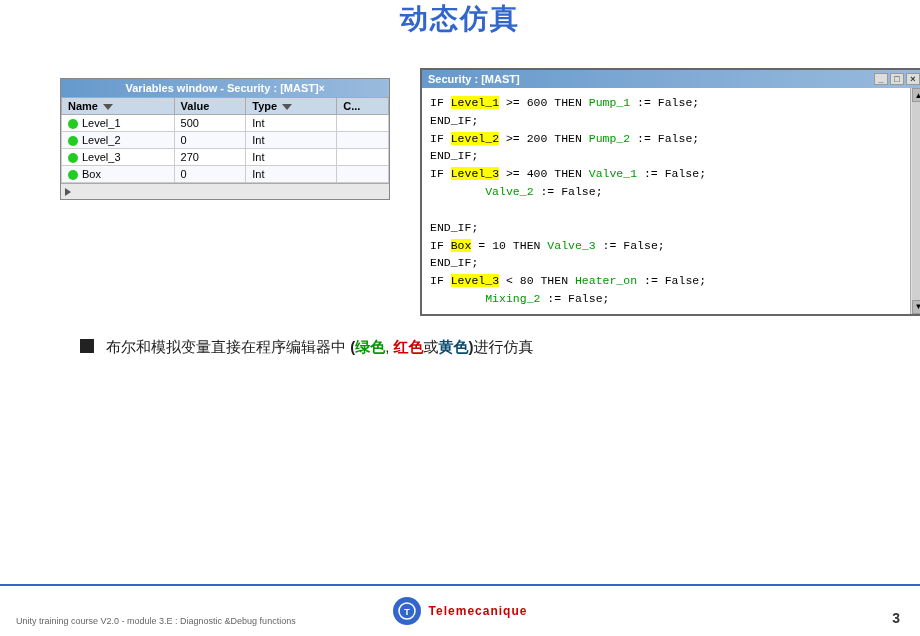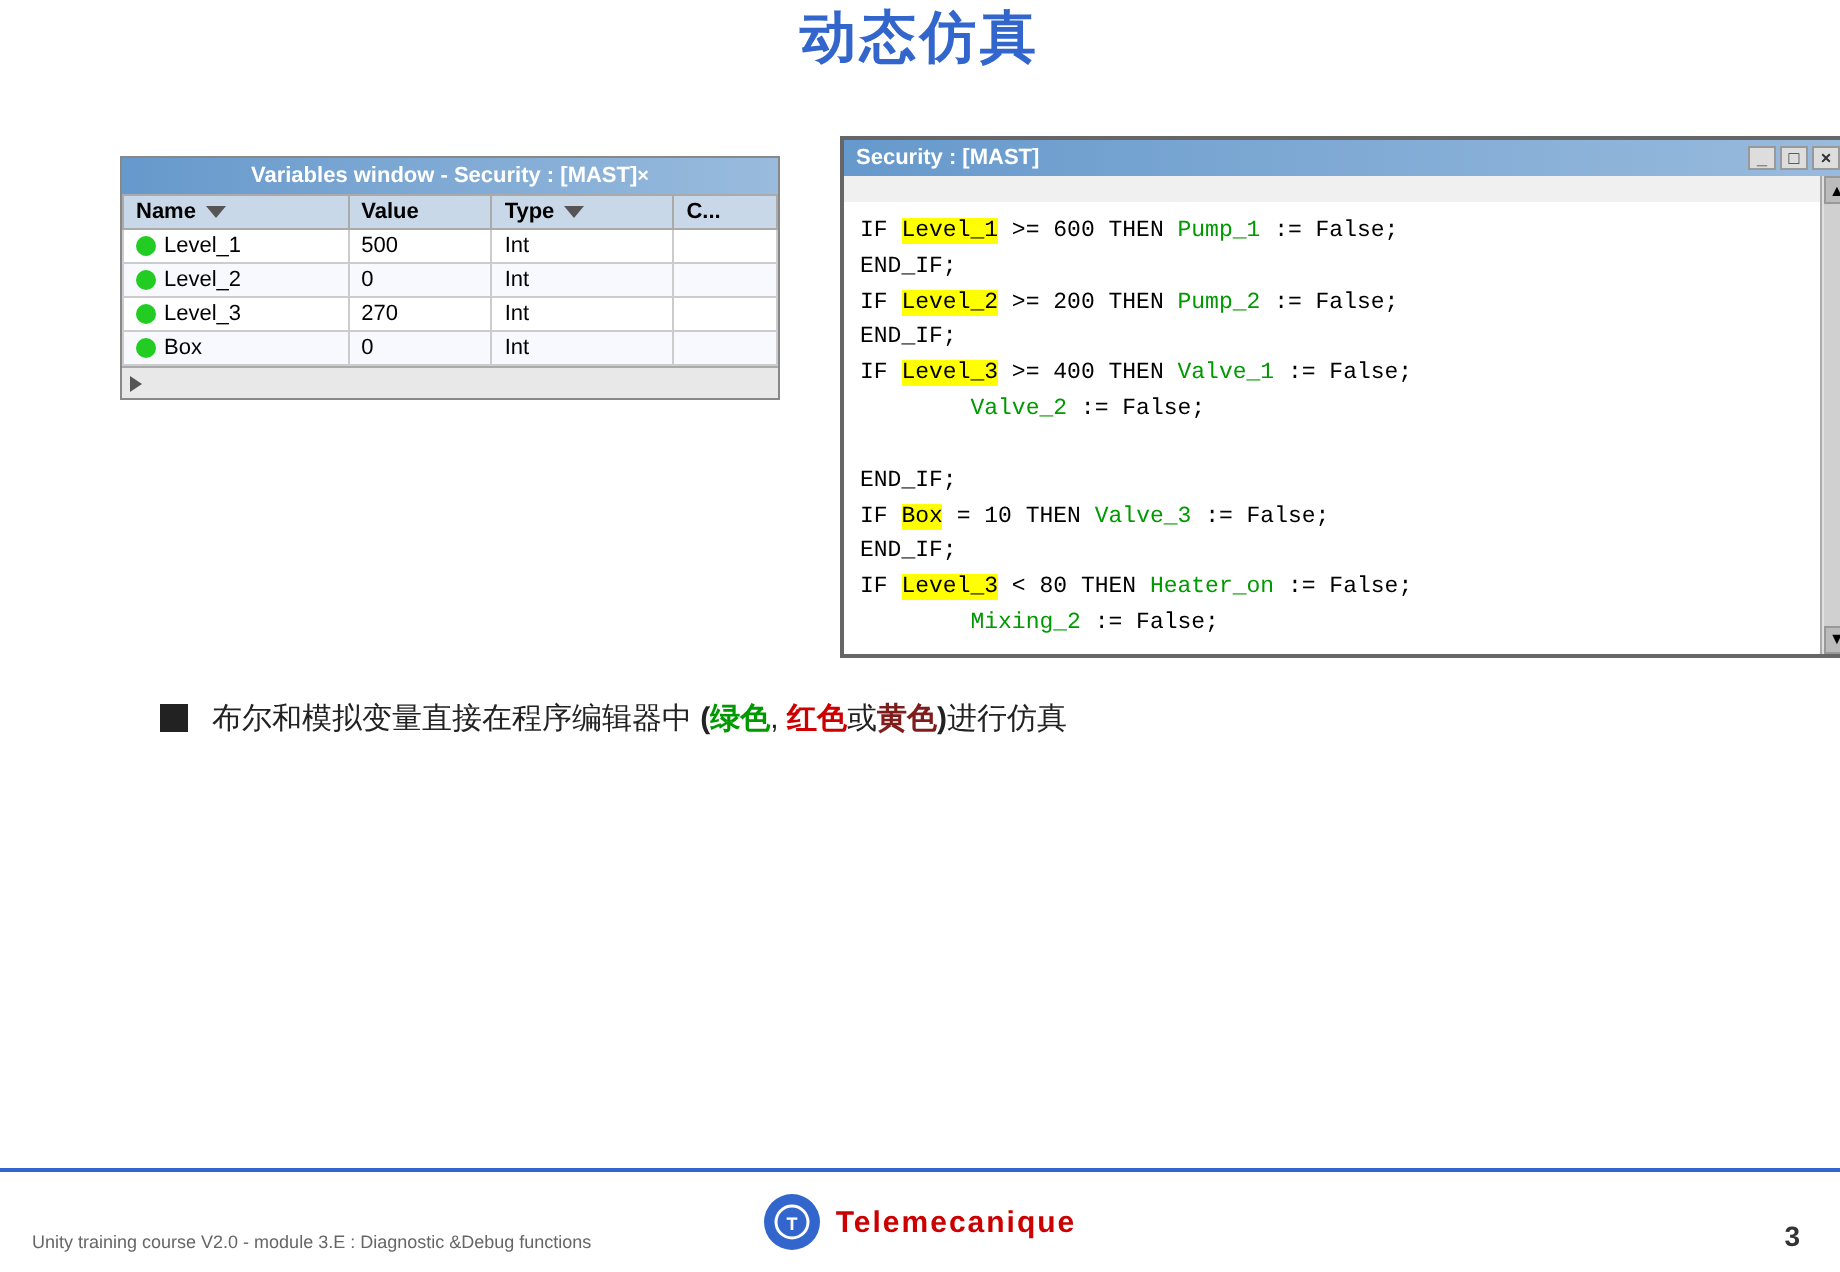--- a/index.html
+++ b/index.html
@@ -236,21 +236,21 @@
       border-radius: 50%;
       background: #3366cc;
       display: flex;
       align-items: center;
       justify-content: center;
       color: white;
       font-weight: bold;
       font-size: 13px;
     }
     .logo-text {
-      font-size: 15px;
+      font-size: 12px;
       font-weight: bold;
       color: #cc0000;
       letter-spacing: 1px;
     }
   </style>
 </head>
 <body>
 
 <div class="page-title">动态仿真</div>
 
@@ -317,21 +317,21 @@
   <div class="security-window">
     <div class="security-titlebar">
       <span>Security : [MAST]</span>
       <div class="titlebar-buttons">
         <div class="titlebar-btn">_</div>
         <div class="titlebar-btn">□</div>
         <div class="titlebar-btn">×</div>
       </div>
     </div>
     <div class="code-wrapper">
-      <div class="code-area" style="flex:1;margin-top:13px;">
+      <div class="code-area" style="flex:1;">
 
         <div class="code-line"><span class="kw">IF </span><span class="var-highlight">Level_1</span><span class="kw"> &gt;= 600 THEN </span><span class="val-green">Pump_1</span><span class="kw"> := False;</span></div>
 
         <div class="code-line"><span class="kw">END_IF;</span></div>
 
         <div class="code-line"><span class="kw">IF </span><span class="var-highlight">Level_2</span><span class="kw"> &gt;= 200 THEN </span><span class="val-green">Pump_2</span><span class="kw"> := False;</span></div>
 
         <div class="code-line"><span class="kw">END_IF;</span></div>
 
         <div class="code-line"><span class="kw">IF </span><span class="var-highlight">Level_3</span><span class="kw"> &gt;= 400 THEN </span><span class="val-green">Valve_1</span><span class="kw"> := False;</span></div>
@@ -357,21 +357,21 @@
         <div style="width:14px; height:14px; background:#bbb; border:1px solid #999; display:flex; align-items:center; justify-content:center; font-size:8px; cursor:pointer;">▼</div>
       </div>
     </div>
   </div>
 </div>
 
 <div class="bullets-area">
   <div class="bullet-item">
     <span class="bullet-square"></span>
     <span class="bullet-text">
-      布尔和模拟变量直接在程序编辑器中 <strong>(</strong><span class="text-green">绿色</span>, <span class="text-red">红色</span>或<span style="color:#7f1d1d; font-weight:bold;">黄色</span><strong>)</strong>进行仿真
+      布尔和模拟变量直接在程序编辑器中 <strong>(</strong><span class="text-green">绿色</span>, <span class="text-red">红色</span>或<span style="color:#0c4a6e; font-weight:bold;">黄色</span><strong>)</strong>进行仿真
     </span>
   </div>
 </div>
 
 <div class="footer">
   <span class="footer-left">Unity training course V2.0 - module 3.E : Diagnostic &amp;Debug functions</span>
   <div class="footer-logo">
     <div class="logo-circle">
       <svg width="18" height="18" viewBox="0 0 18 18">
         <circle cx="9" cy="9" r="8" fill="none" stroke="white" stroke-width="1.5"></circle>

